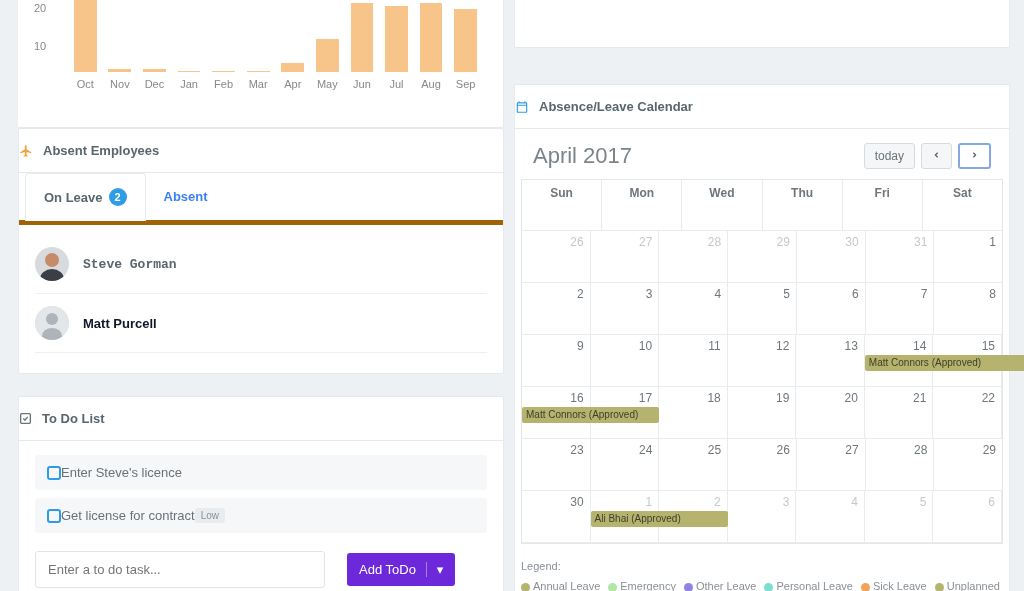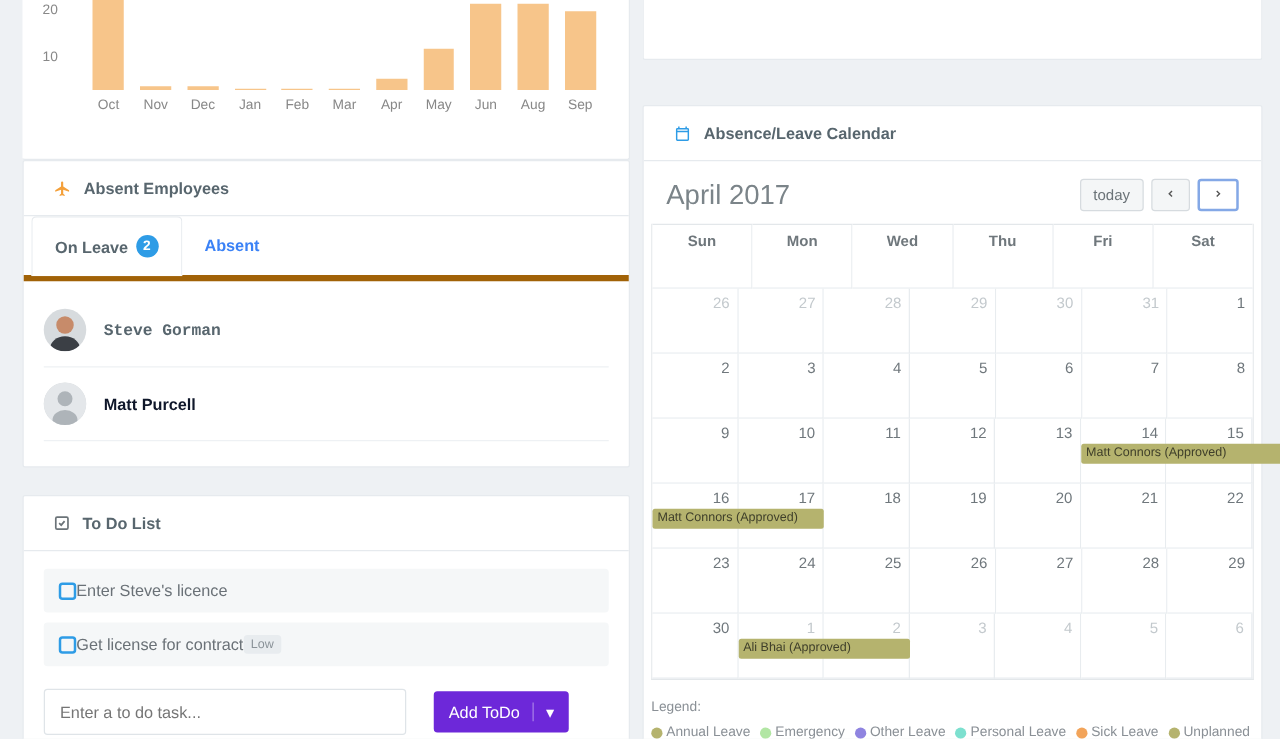--- a/index.html
+++ b/index.html
@@ -1,21 +1,21 @@
 <!DOCTYPE html>
 <html><head>
 <meta charset="utf-8">
 <style>
   * { box-sizing: border-box; margin: 0; padding: 0; }
   body { font-family: -apple-system, 'Segoe UI', Helvetica, Arial, sans-serif; background:#eef1f4; color:#666; font-size:13px; }
   .layout { display:flex; width:1024px; height:591px; overflow:hidden; }
   .col-left { width:504px; padding:0 0 0 18px; }
   .col-right { flex:1; padding:0 14px 0 10px; }
   .panel { background:#fff; border:1px solid #e6eaee; border-radius:2px; margin-bottom:22px; }
-  .panel-header { padding:14px 24px; border-bottom:1px solid #e6eaee; font-weight:600; color:#58666e; display:flex; align-items:center; gap:10px; }
+  .panel-header { padding:14px 0; border-bottom:1px solid #e6eaee; font-weight:600; color:#58666e; display:flex; align-items:center; gap:10px; }
   .panel-body { padding:14px 16px; }
   .icon { display:inline-flex; align-items:center; justify-content:center; }
 
   
   .chart-wrap { height:128px; background:#fff; border:1px solid #e6eaee; border-left:none; border-top:none; border-radius:0 0 2px 2px; padding:0 20px 18px 50px; position:relative; }
   .chart-y { position:absolute; left:16px; font-size:11px; color:#888; }
   .bars { display:flex; align-items:flex-end; height:90px; gap:0; }
   .bar-slot { flex:1; display:flex; flex-direction:column; align-items:center; }
   .bar { width:66%; background:#f7c58a; }
   .bar-label { font-size:11px; color:#888; margin-top:6px; }
@@ -99,20 +99,24 @@
           </div>
           <div class="bar-slot">
             <div class="bar" style="height: 33px; background: rgb(247, 197, 138);"></div>
             <div class="bar-label">May</div>
           </div>
           <div class="bar-slot">
             <div class="bar" style="height: 69px; background: rgb(247, 197, 138);"></div>
             <div class="bar-label">Jun</div>
           </div>
           <div class="bar-slot">
+            <div class="bar" style="height: 66px; background: rgb(247, 197, 138);"></div>
+            <div class="bar-label">Jul</div>
+          </div>
+          <div class="bar-slot">
             <div class="bar" style="height: 69px; background: rgb(247, 197, 138);"></div>
             <div class="bar-label">Aug</div>
           </div>
           <div class="bar-slot">
             <div class="bar" style="height: 63px; background: rgb(247, 197, 138);"></div>
             <div class="bar-label">Sep</div>
           </div>
         </div>
     </div>
 

